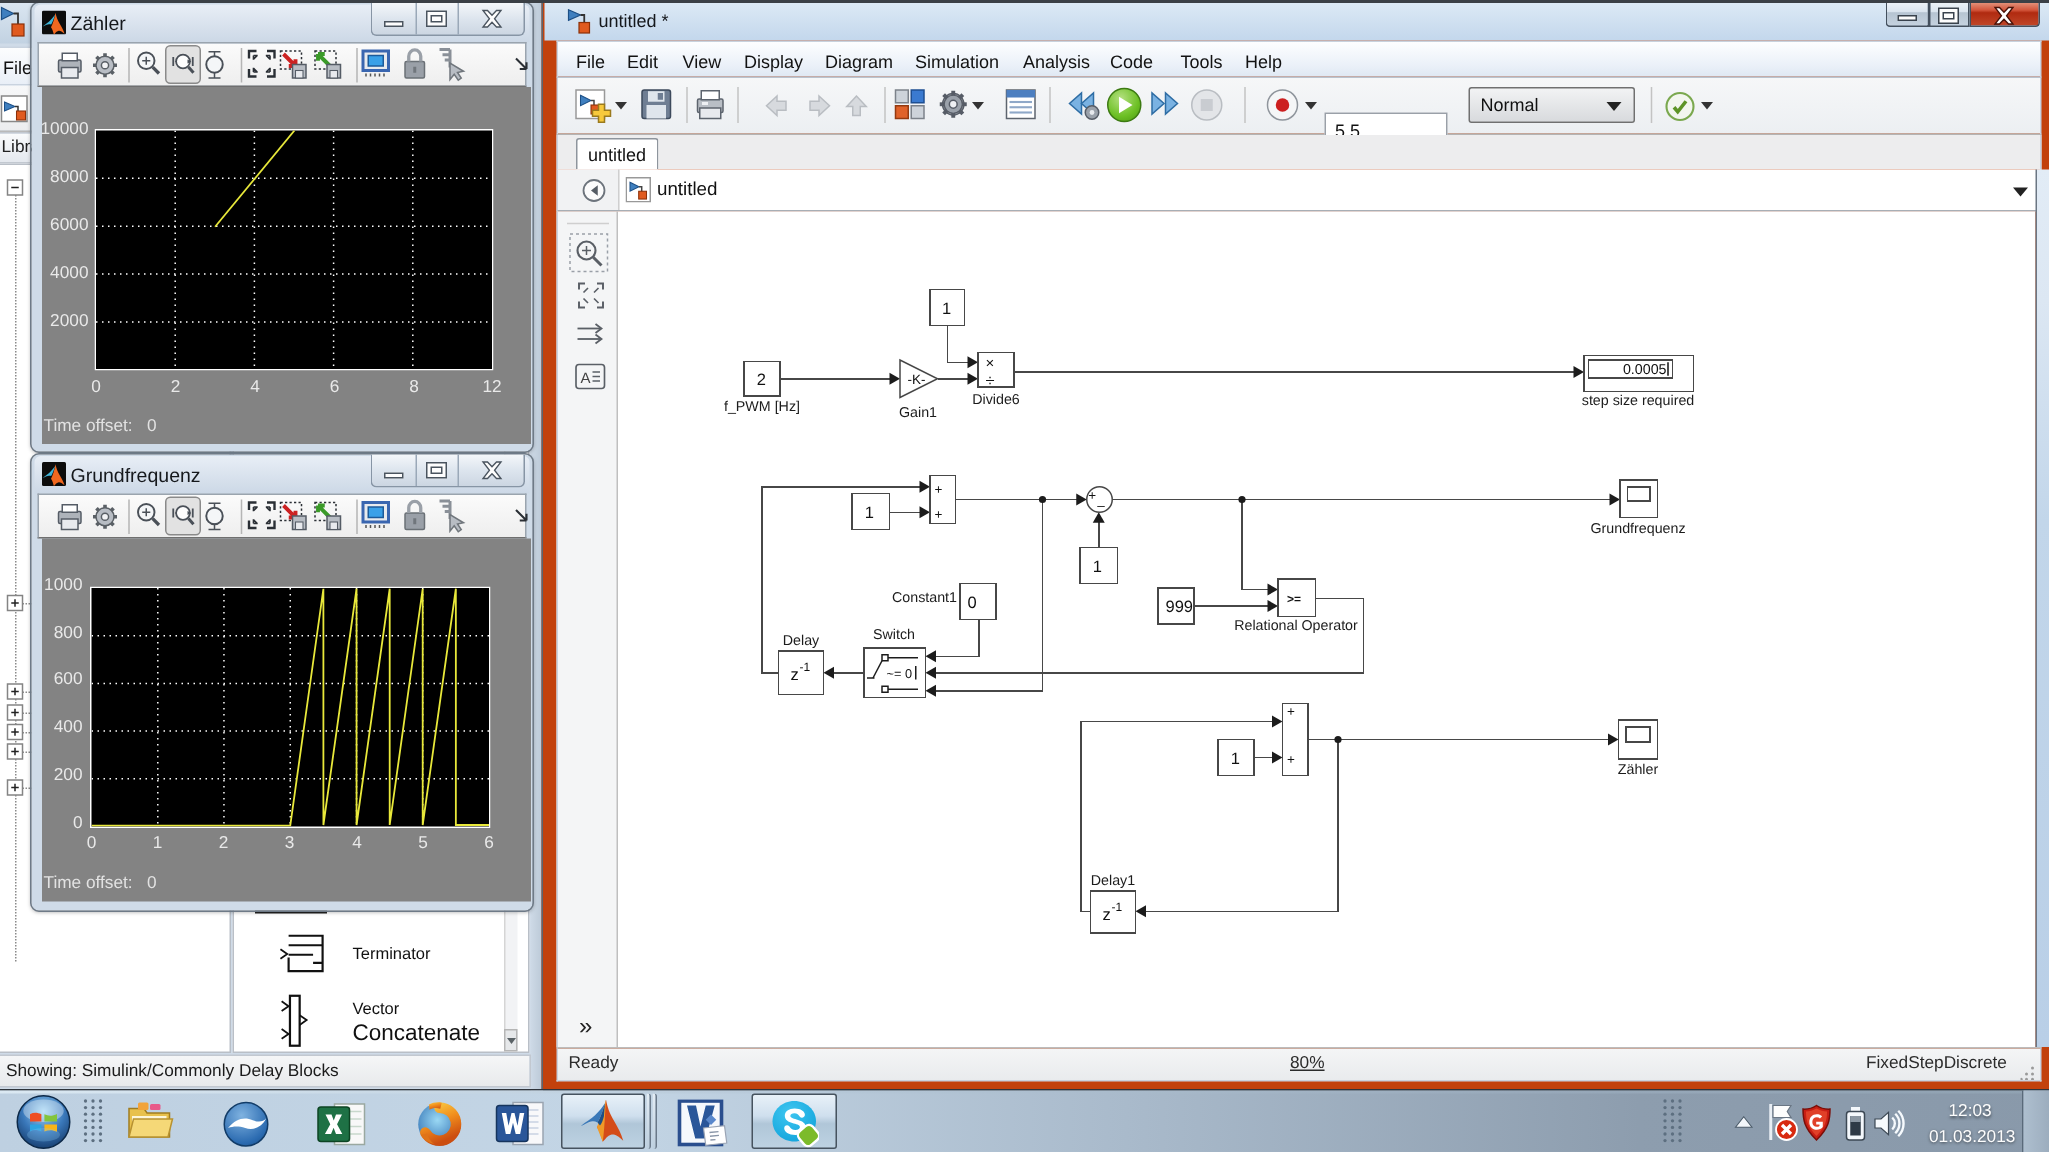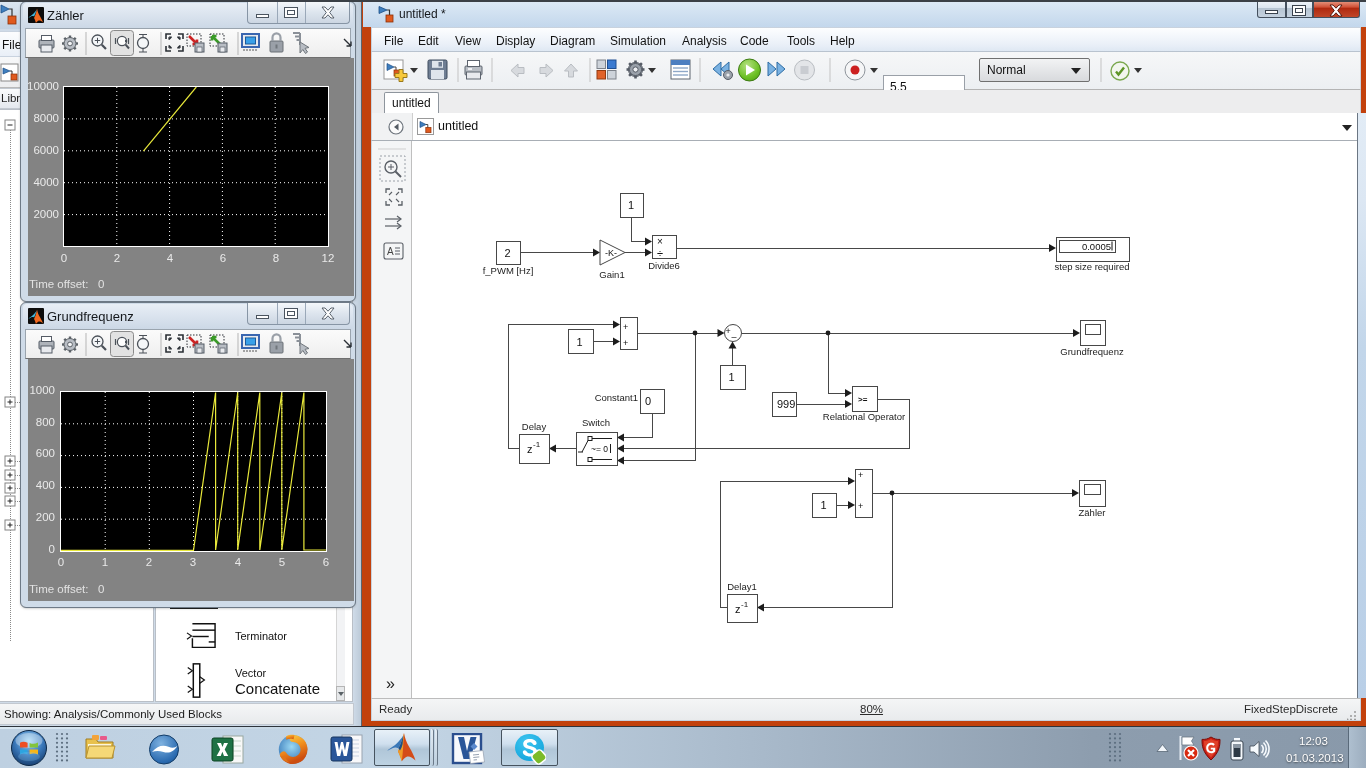--- a/index.html
+++ b/index.html
@@ -141,21 +141,21 @@
     <div class="abs" style="left:243px;top:667px;font-size:11px;color:#111;">Vector</div>
     <div class="abs" style="left:243px;top:680px;font-size:15px;color:#111;">Concatenate</div>
 
     <div class="abs" style="left:344px;top:110px;width:9px;height:591px;background:#f2f3f5;border-left:1px solid #d5d5d5;"></div>
     <div class="abs" style="left:344px;top:686px;width:9px;height:15px;background:#e6e8ea;border:1px solid #b5b5b5;"></div>
     <svg class="abs" style="left:345px;top:691px;" width="8" height="6" viewBox="0 0 8 6">
         <path d="M1 1 L7 1 L4 5 Z" fill="#5a6266"></path>
       </svg>
 
     <div class="abs" style="left:2px;top:703px;width:360px;height:22px;background:linear-gradient(#f5f6f7,#e8eaec);border:1px solid #c2c8d0;"></div>
-    <div class="abs" style="left:12px;top:708px;font-size:11.5px;color:#1b1b1b;">Showing: Analysis/Commonly Used Blocks</div>
+    <div class="abs" style="left:12px;top:708px;font-size:11.5px;color:#1b1b1b;">Showing: Simulink/Commonly Delay Blocks</div>
 
     <div class="abs" style="left:362px;top:0;width:8px;height:727px;background:linear-gradient(90deg,#cdd9e6,#bac8d6);"></div>
   </div>
   <div id="mainwin">
     <div id="mw-title"></div>
     <svg class="abs" style="left:16px;top:5px;" width="18" height="18" viewBox="0 0 18 18">
       <path d="M1 1.5 L9 5 L1 8.5 Z" fill="#3f7fbf" stroke="#1c4f86" stroke-width="0.8"></path>
       <path d="M9 5 L11.5 5 L11.5 10" fill="none" stroke="#333" stroke-width="1.2"></path>
       <rect x="8" y="10" width="7" height="7" fill="#e05a1e" stroke="#8c3008" stroke-width="0.8"></rect>
     </svg>

